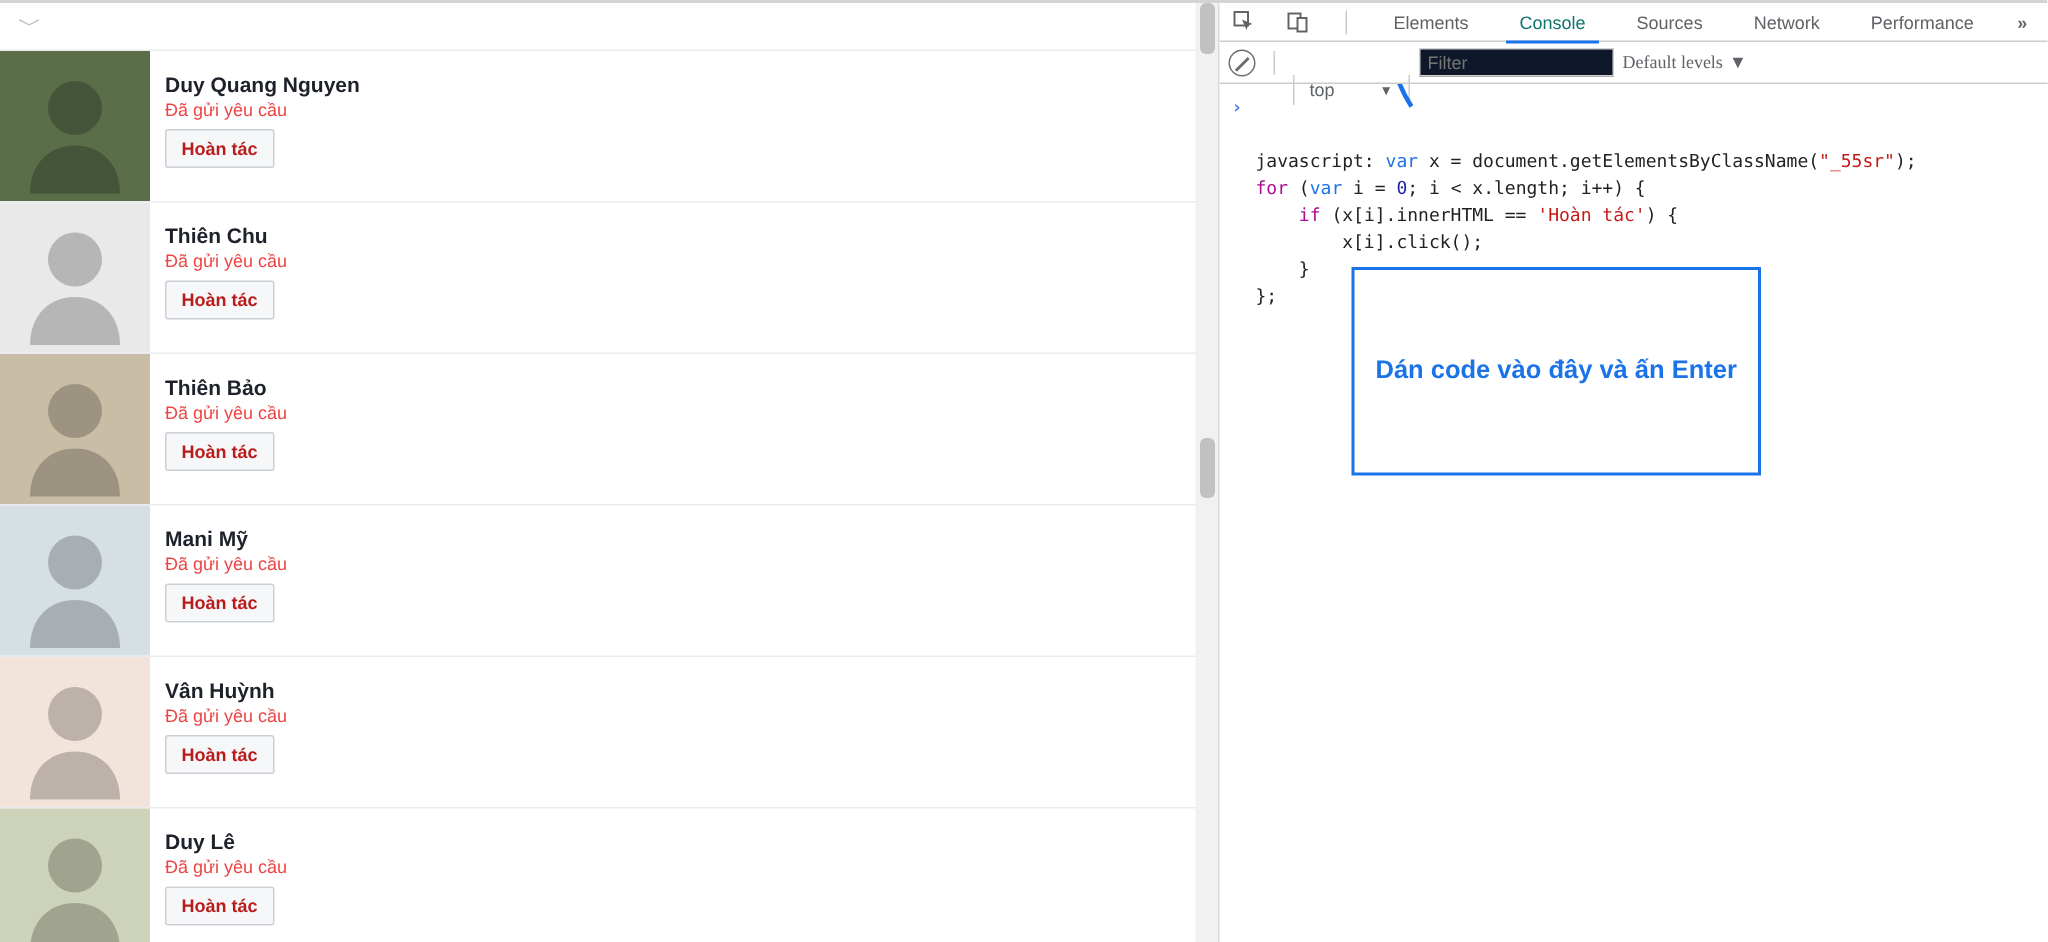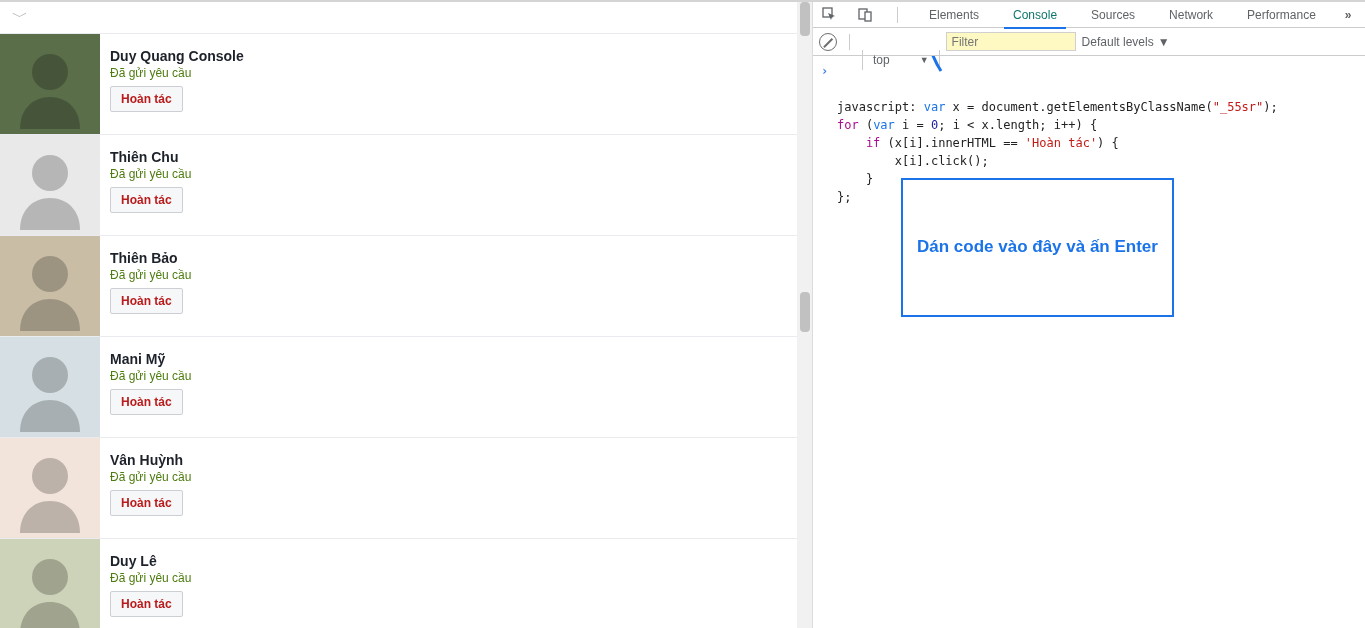--- a/index.html
+++ b/index.html
@@ -10,21 +10,21 @@
   .page-inner { height: 100%; overflow: hidden; }
   .panel-header { display: flex; align-items: center; padding: 0 12px; height: 32px; border-bottom: 1px solid #e9ebee; }
   .panel-header .title { color: #888; font-weight: bold; font-size: 14px; flex: 1; }
   .panel-header .chev { color: #bbb; font-size: 16px; }
   .list { }
   .item { display: flex; align-items: flex-start; padding: 0 0 0 0; border-bottom: 1px solid #e9ebee; min-height: 101px; }
   .avatar { width: 100px; height: 100px; flex: 0 0 100px; background: #ccc; display: flex; align-items: center; justify-content: center; overflow: hidden; }
   .avatar svg { width: 100%; height: 100%; }
   .info { padding: 14px 10px 10px 10px; }
   .name { font-weight: bold; font-size: 14px; color: #1d2129; margin-bottom: 2px; cursor: pointer; }
-  .sub { color: #4d7c0f; font-size: 12px; margin-bottom: 6px; }
+  .sub { color: #ef4444; font-size: 12px; margin-bottom: 6px; }
   .undo-btn { display: inline-block; background: #f6f7f9; border: 1px solid #ccd0d5; border-radius: 2px; padding: 5px 10px; font-size: 12px; font-weight: bold; color: #b91c1c; cursor: pointer; }
   
   .page-scrollbar { position: absolute; right: 0; top: 0; width: 15px; height: 100%; background: #f1f1f1; }
   .page-thumb { position: absolute; right: 2px; width: 10px; background: #c1c1c1; border-radius: 4px; }
   .page-thumb.t1 { top: 0; height: 34px; }
   .page-thumb.t2 { top: 290px; height: 40px; }
 
   
   .devtools { flex: 1; display: flex; flex-direction: column; background: #fff; }
   .dt-tabs { display: flex; align-items: center; height: 26px; border-bottom: 1px solid #ccc; padding: 0 6px; gap: 16px; color: #5f6367; font-size: 12px; }
@@ -35,22 +35,22 @@
   .dt-tab.active::after { content: ""; position: absolute; left: 0; right: 0; bottom: -1px; height: 2px; background: #1a73e8; }
   .dt-more { margin-left: 4px; font-weight: bold; cursor: pointer; }
   .dt-right { margin-left: auto; display: flex; align-items: center; gap: 10px; }
   .dt-close { font-size: 14px; cursor: pointer; }
 
   .dt-toolbar { display: flex; align-items: center; height: 28px; border-bottom: 1px solid #ccc; padding: 0 6px; gap: 6px; font-size: 12px; color: #5f6367; }
   .dt-clear { width: 18px; height: 18px; border: 1.5px solid #6e6e6e; border-radius: 50%; position: relative; cursor: pointer; }
   .dt-clear::after { content: ""; position: absolute; left: 2px; right: 2px; top: 50%; height: 1.5px; background: #6e6e6e; transform: rotate(-45deg); transform-origin: center; }
   .dt-context { display: flex; align-items: center; gap: 30px; border-left: 1px solid #ccc; border-right: 1px solid #ccc; padding: 0 10px; height: 20px; cursor: pointer; margin-top: 36px; }
   .dt-context .tri { font-size: 9px; }
-  .dt-filter { border: 1px solid #d0d0d0; height: 19px; width: 130px; padding: 0 5px; font-size: 12px; color: #888; background: #fef9c3; }
-  .dt-levels { display: flex; align-items: center; gap: 4px; cursor: pointer; }
+  .dt-filter { border: 1px solid #d0d0d0; height: 19px; width: 130px; padding: 0 5px; font-size: 12px; color: #888; background: #0f172a; }
+  .dt-levels { display: flex; align-items: center; gap: 4px; cursor: pointer; font-family: Liberation Serif, serif; }
   .dt-gear { margin-left: auto; cursor: pointer; }
 
   .dt-body { flex: 1; position: relative; font-family: Menlo, Consolas, monospace; font-size: 12px; padding: 6px 10px 6px 24px; line-height: 18px; white-space: pre; overflow: hidden; }
   .dt-prompt { position: absolute; left: 8px; top: 6px; color: #367cf1; font-weight: bold; }
   .tk-plain { color: #222; }
   .tk-kw { color: #1a73e8; }
   .tk-kw2 { color: #aa0d91; }
   .tk-num { color: #1a1aa6; }
   .tk-str { color: #c41a16; }
 
@@ -68,21 +68,21 @@
         <span class="chev">﹀</span>
       </div>
       <div class="list" id="friend-list">
           <div class="item">
             <div class="avatar" style="background:#5a6e4a">
               <svg viewBox="0 0 100 100">
                 <circle cx="50" cy="38" r="18" fill="rgba(0,0,0,.22)"></circle>
                 <path d="M20 95c0-20 13-32 30-32s30 12 30 32" fill="rgba(0,0,0,.22)"></path>
               </svg>
             </div>
-            <div class="info"><div class="name">Duy Quang Console</div><div class="sub">Đã gửi yêu cầu</div><button class="undo-btn">Hoàn tác</button></div>
+            <div class="info"><div class="name">Duy Quang Nguyen</div><div class="sub">Đã gửi yêu cầu</div><button class="undo-btn">Hoàn tác</button></div>
           </div>
           <div class="item">
             <div class="avatar" style="background:#e9e9e9">
               <svg viewBox="0 0 100 100">
                 <circle cx="50" cy="38" r="18" fill="rgba(0,0,0,.22)"></circle>
                 <path d="M20 95c0-20 13-32 30-32s30 12 30 32" fill="rgba(0,0,0,.22)"></path>
               </svg>
             </div>
             <div class="info"><div class="name">Thiên Chu</div><div class="sub">Đã gửi yêu cầu</div><button class="undo-btn">Hoàn tác</button></div>
           </div>

